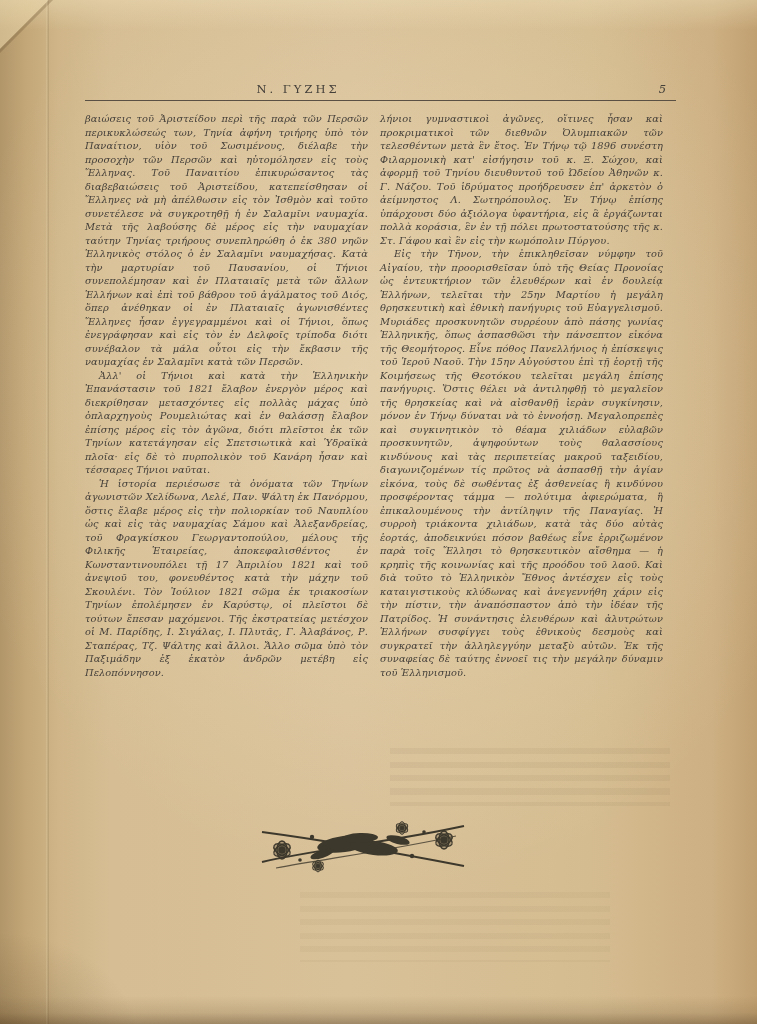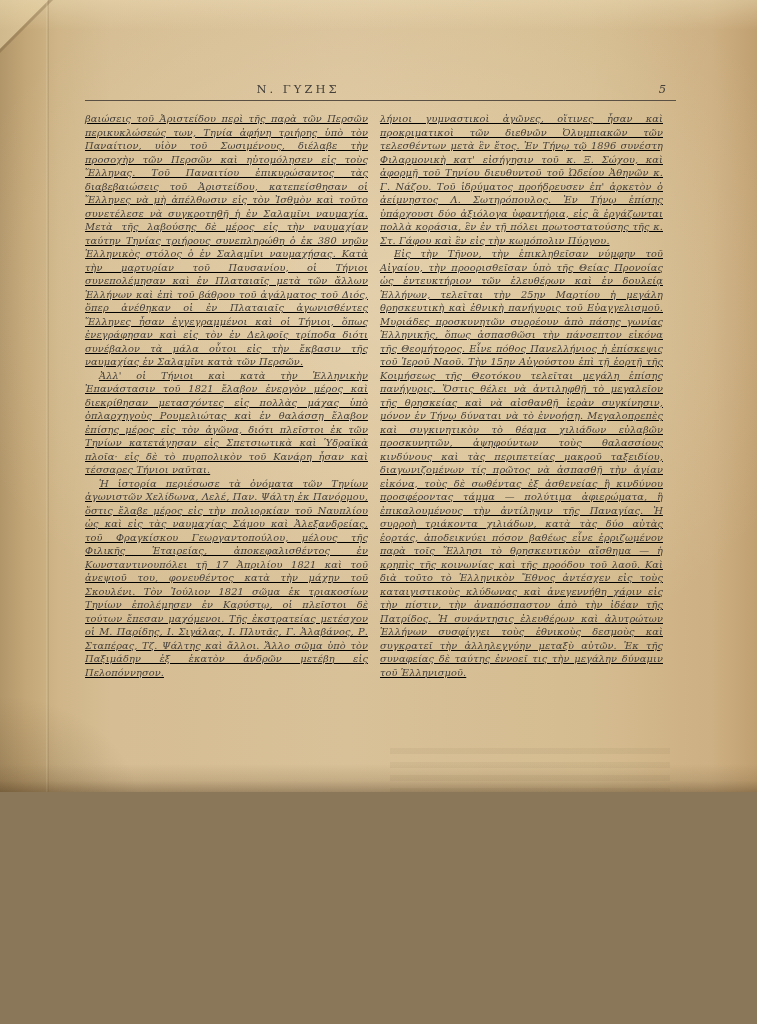--- a/index.html
+++ b/index.html
@@ -1,21 +1,21 @@
 <!DOCTYPE html>
 <html style="--paper: #d5bc90; --ink: #45403a; --rule: #5a5044;"><head>
 <meta charset="utf-8">
 <style>
   html, body { margin: 0; padding: 0; background: #8a775a; }
   * { box-sizing: border-box; }
 
   .scan {
     position: relative;
     width: 757px;
-    height: 792px;
+    height: 1024px;
     overflow: hidden;
     font-family: "DejaVu Serif", serif;
     background:
       linear-gradient(180deg, rgba(238,222,184,.45) 0, rgba(238,222,184,0) 30px),
       radial-gradient(ellipse 85% 70% at 52% 38%, rgba(255,246,218,.30), rgba(255,246,218,0) 70%),
       radial-gradient(200px 160px at 0% 102%, rgba(86,62,32,.30), rgba(86,62,32,0) 70%),
       linear-gradient(90deg, #b1966a 0, #c3a778 26px, #cfb588 58px, #d6bd93 110px, #d8c098 46%, #d5bc90 78%, #cdb083 94%, #c0a071 100%),
       var(--paper, #d5bc90);
   }
   .scan::after {
@@ -44,21 +44,21 @@
   .title {
     position: absolute; left: 213px; top: 2px; transform: translateX(-50%);
     font-size: 11.5px; letter-spacing: 3px; color: var(--ink, #45403a);
     white-space: nowrap;
   }
   .page-num {
     position: absolute; right: 10px; top: 2px;
     font-size: 11.5px; font-style: italic; color: var(--ink, #45403a);
   }
 
-  .columns { display: flex; gap: 12px; margin-top: 11px; text-decoration: underline; }
+  .columns { display: flex; gap: 12px; margin-top: 11px; }
   .col {
     width: 283px;
     text-align: justify;
     font-style: italic;
     font-size: 9.8px;
     line-height: 13.5px;
     color: var(--ink, #45403a);
     letter-spacing: 0.1px;
   }
   .col p { margin: 0; text-indent: 14px; }

